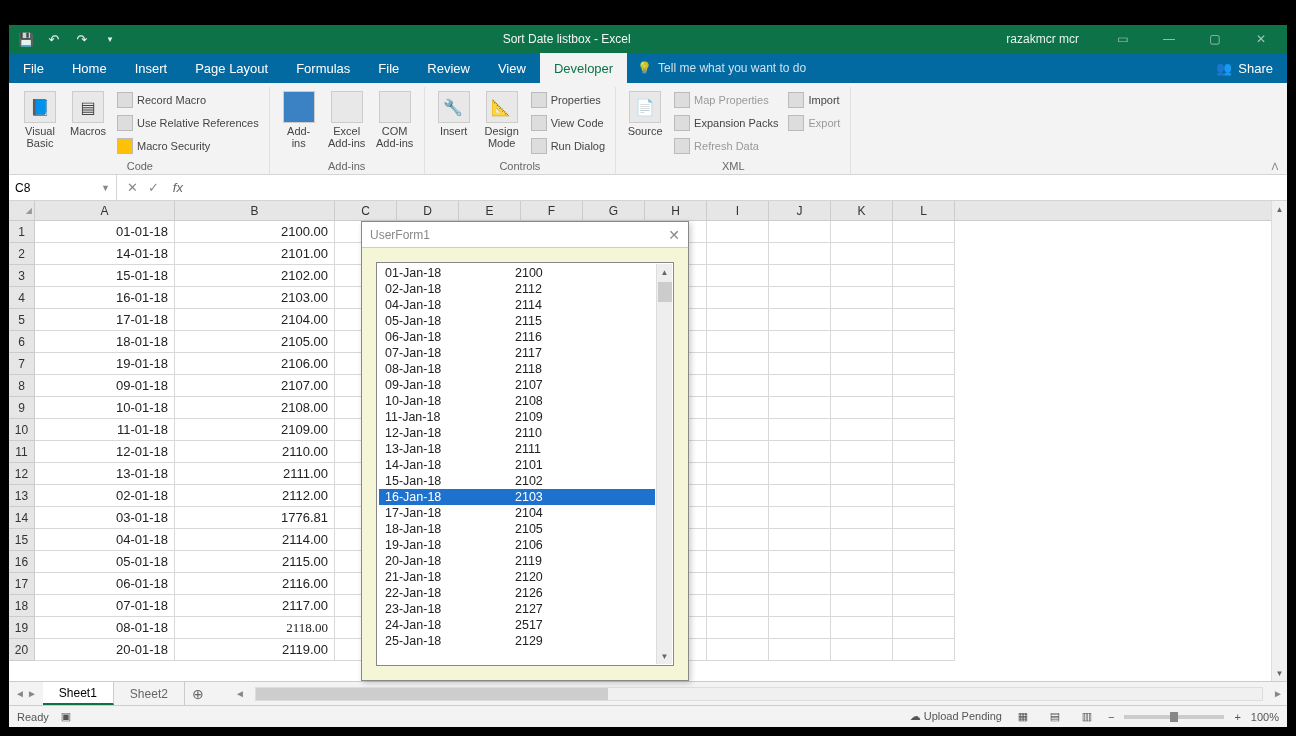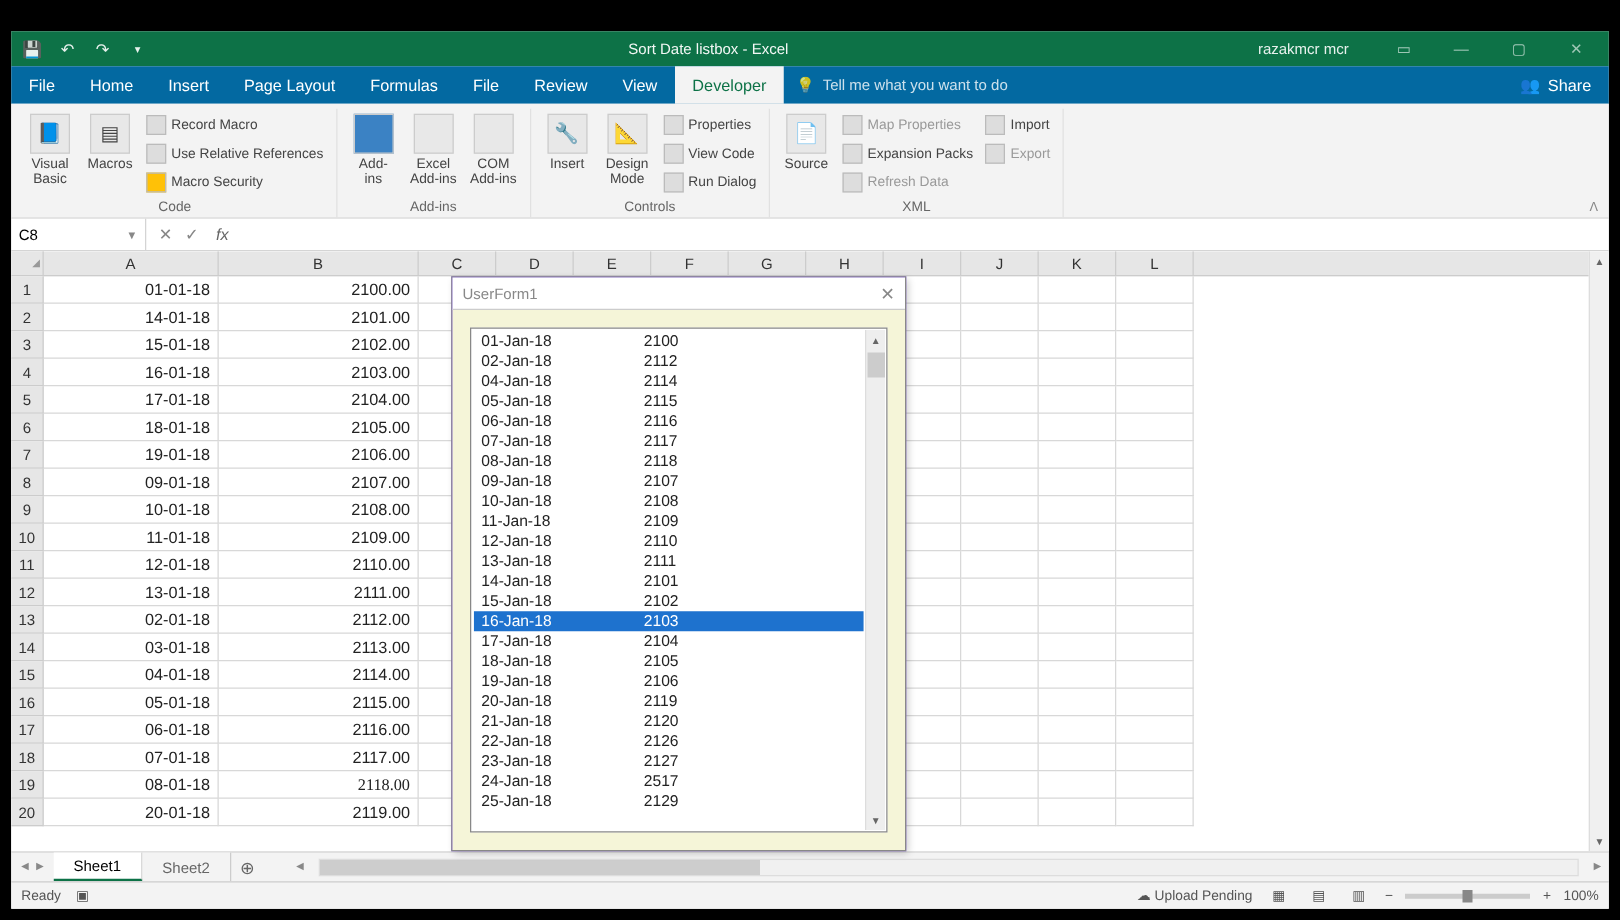--- a/index.html
+++ b/index.html
@@ -49,21 +49,21 @@
 .stab.inactive{background:#f3f3f3;color:#666}
 .addsheet{width:26px;display:flex;align-items:center;justify-content:center;color:#666;font-size:14px;cursor:pointer}
 .hsb-track{flex:1;height:14px;background:#f0f0f0;margin:0 6px;border:1px solid #ddd;position:relative}
 .hsb-thumb{position:absolute;left:0;top:0;bottom:0;width:35%;background:#cdcdcd}
 .statusbar{height:22px;background:#f3f3f3;border-top:1px solid #ccc;display:flex;align-items:center;font-size:11px;color:#555;padding:0 8px;gap:12px}
 .status-right{margin-left:auto;display:flex;align-items:center;gap:10px}
 .zoom-slider{width:100px;height:4px;background:#ccc;position:relative}
 .zoom-thumb{position:absolute;left:50%;top:-3px;width:8px;height:10px;background:#888;transform:translateX(-50%)}
 .viewbtn{width:22px;height:18px;border:1px solid transparent;display:flex;align-items:center;justify-content:center;font-size:11px}
 
-.userform{position:absolute;left:352px;top:196px;width:364px;height:460px;background:#8b5cf6;border:1px solid #888;display:flex;flex-direction:column;box-shadow:2px 2px 6px rgba(0,0,0,.2)}
+.userform{position:absolute;left:352px;top:196px;width:328px;height:460px;background:#be185d;border:1px solid #888;display:flex;flex-direction:column;box-shadow:2px 2px 6px rgba(0,0,0,.2)}
 .uf-title{height:26px;background:#fff;border-bottom:1px solid #ccc;display:flex;align-items:center;padding:0 8px;font-size:12px;color:#888;justify-content:space-between}
 .uf-close{font-size:14px;color:#888;cursor:pointer}
 .uf-body{flex:1;padding:14px;background:#f5f5d8}
 .listbox{width:100%;height:100%;background:#fff;border:1px solid #888;overflow:hidden;position:relative;font-size:12.5px}
 .lb-rows{position:absolute;left:2px;top:2px;right:18px;bottom:2px;overflow:hidden}
 .lb-row{display:flex;height:16px;align-items:center;padding:0 6px;color:#222}
 .lb-row.sel{background:#1e72ce;color:#fff}
 .lb-c1{width:130px}
 .lb-sb{position:absolute;right:1px;top:1px;bottom:1px;width:16px;background:#eee;display:flex;flex-direction:column;align-items:center;font-size:8px;color:#666;justify-content:space-between;border-left:1px solid #ddd}
 .lb-thumb{width:14px;background:#ccc}
@@ -448,21 +448,21 @@
           <div class="cell" style="width: 62px;"></div>
           <div class="cell" style="width: 62px;"></div>
           <div class="cell" style="width: 62px;"></div>
           <div class="cell" style="width: 62px;"></div>
           <div class="cell" style="width: 62px;"></div>
           <div class="cell" style="width: 62px;"></div>
         </div>
         <div class="row">
           <div class="rh">14</div>
           <div class="cell" style="width: 140px;">03-01-18</div>
-          <div class="cell" style="width: 160px;">2113.00</div>
+          <div class="cell" style="width: 160px;">1776.81</div>
           <div class="cell" style="width: 62px;"></div>
           <div class="cell" style="width: 62px;"></div>
           <div class="cell" style="width: 62px;"></div>
           <div class="cell" style="width: 62px;"></div>
           <div class="cell" style="width: 62px;"></div>
           <div class="cell" style="width: 62px;"></div>
           <div class="cell" style="width: 62px;"></div>
           <div class="cell" style="width: 62px;"></div>
           <div class="cell" style="width: 62px;"></div>
           <div class="cell" style="width: 62px;"></div>

